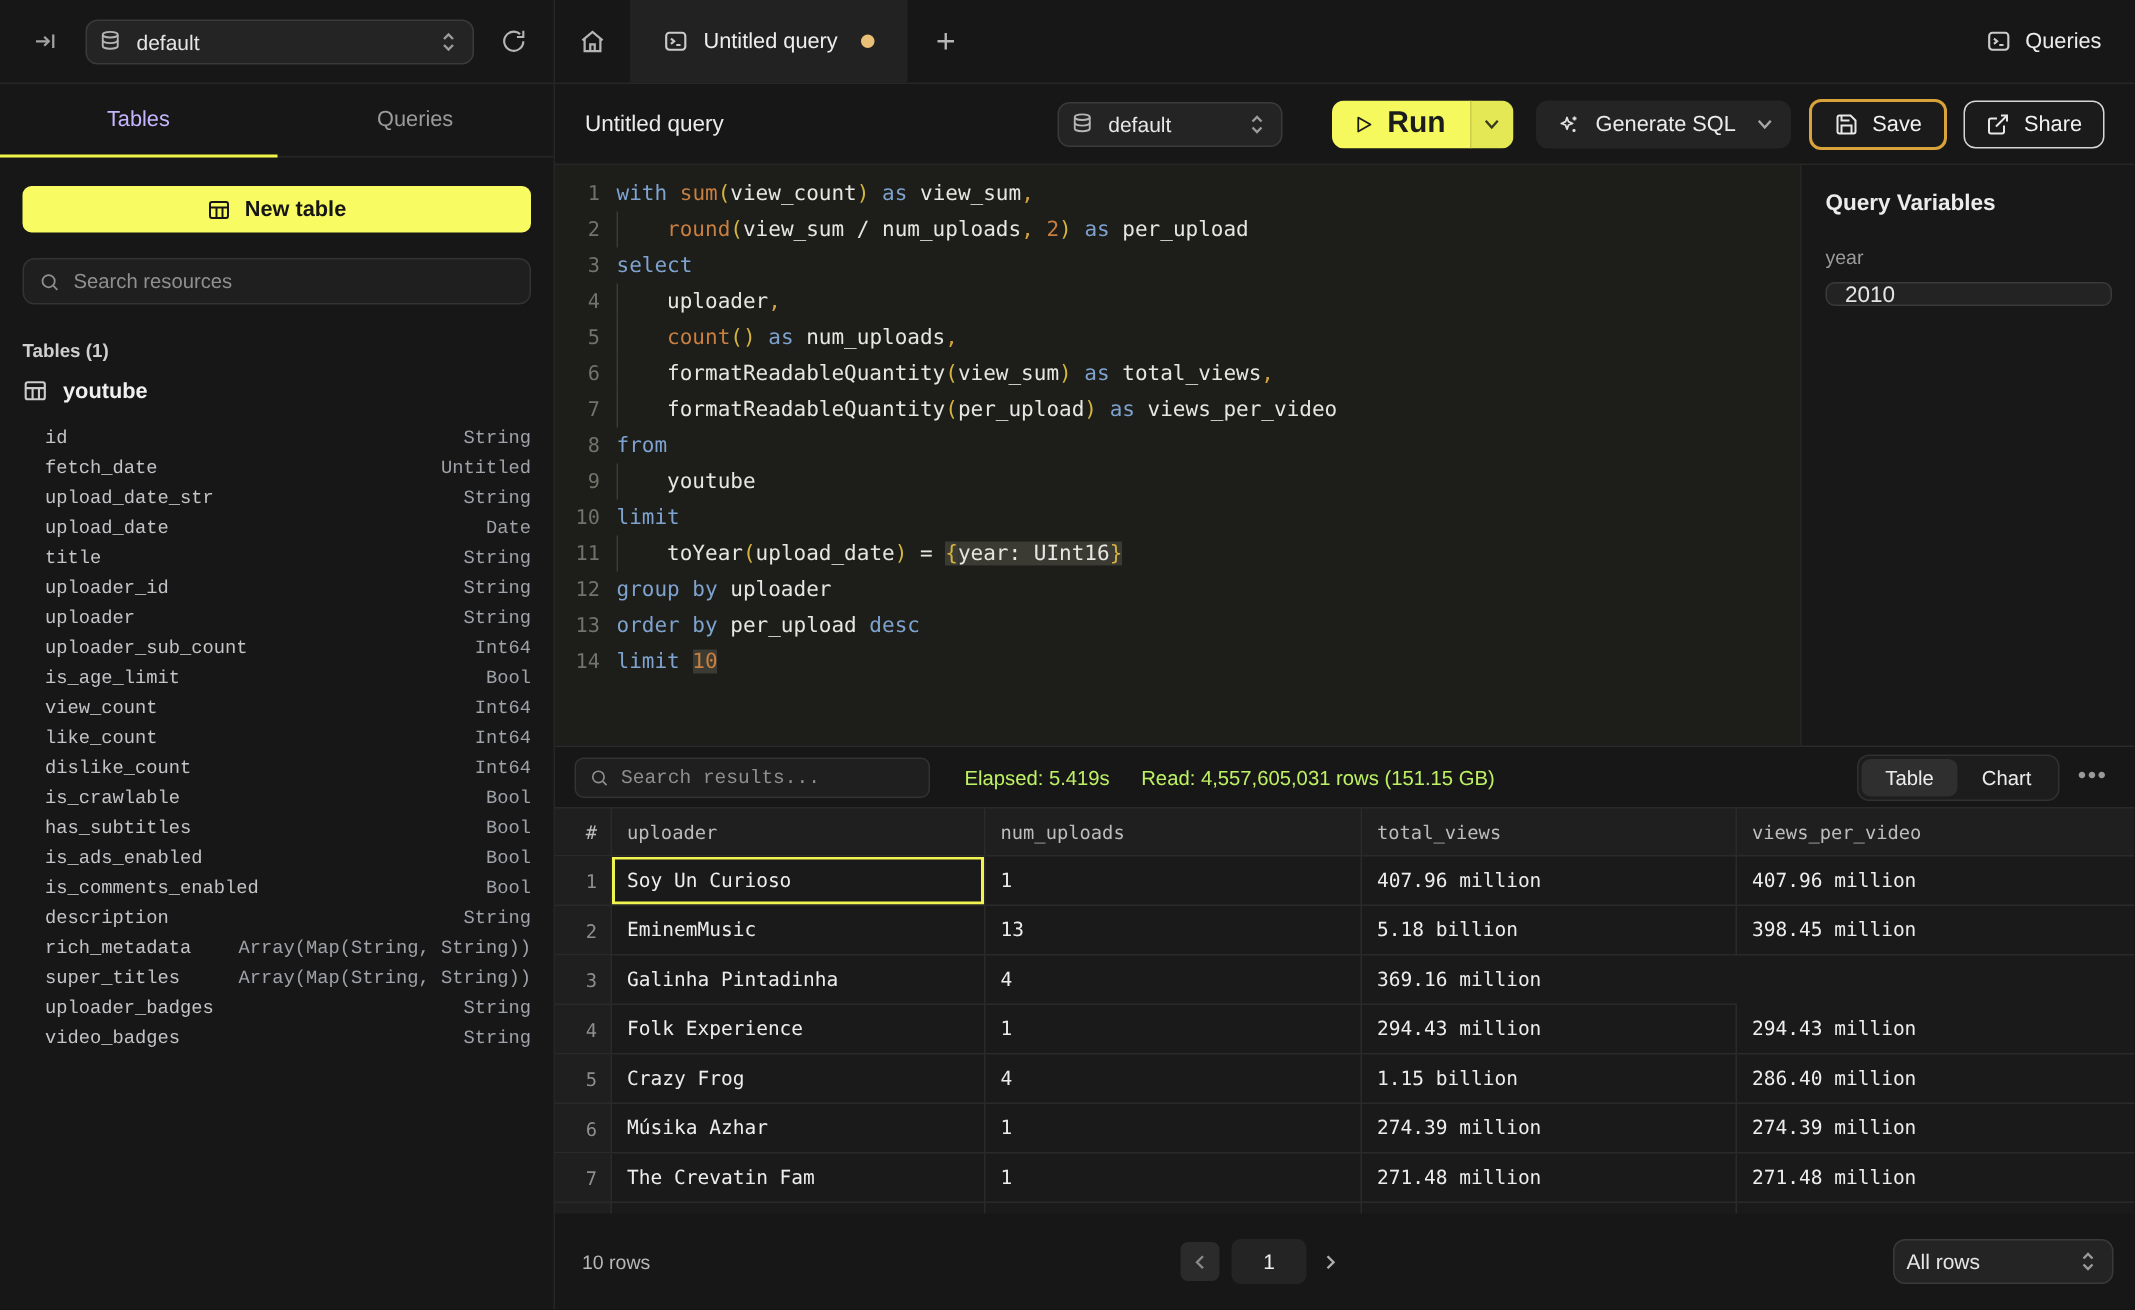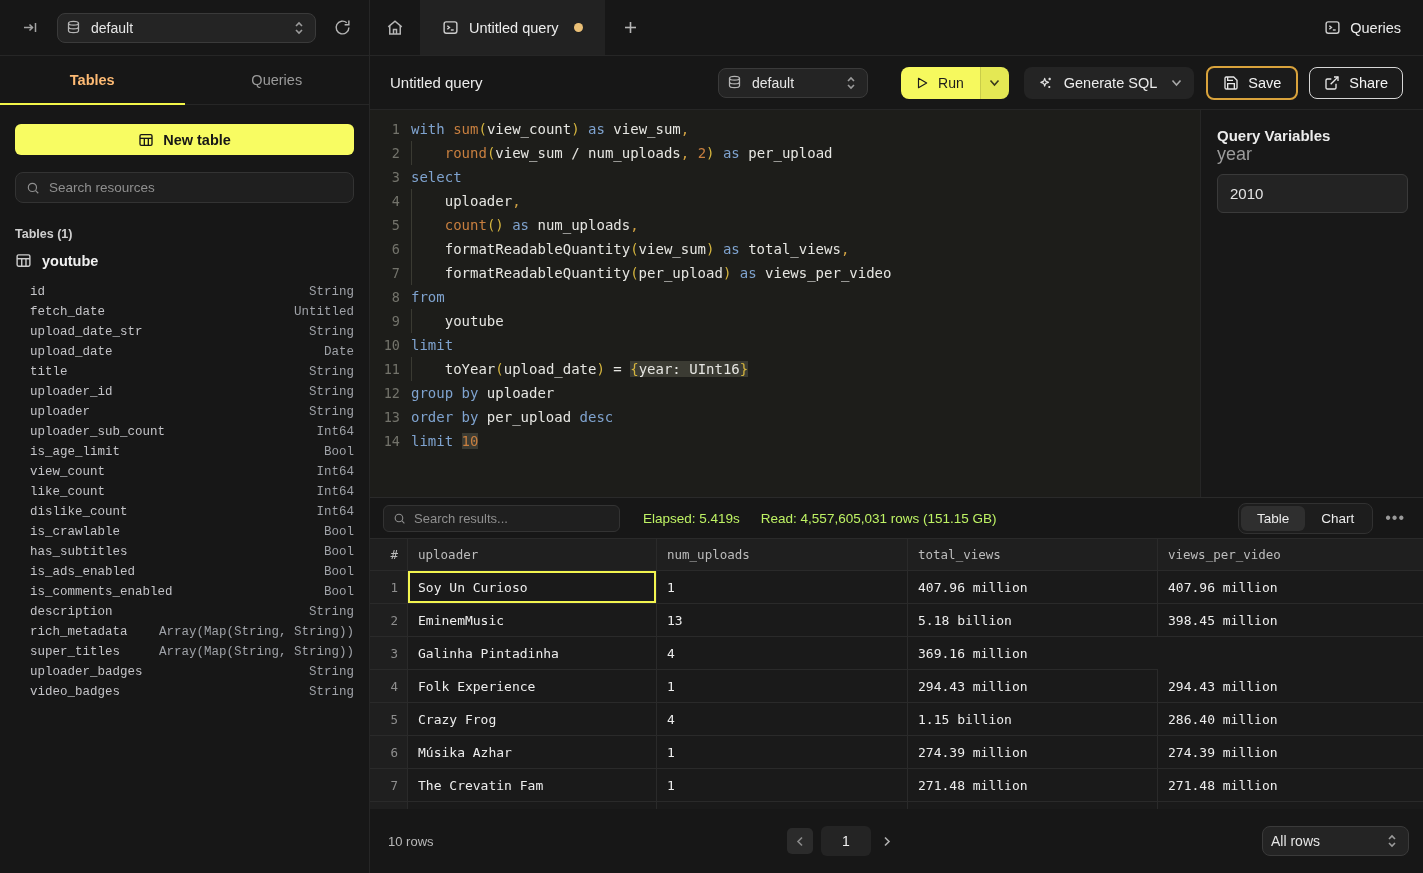--- a/index.html
+++ b/index.html
@@ -25,41 +25,41 @@
   .topbar-right { display:flex; align-items:center; padding-right:22px; }
   .queries-btn { display:flex; align-items:center; gap:9px; background:none; border:none; color:#ececec; font-size:14.5px; cursor:pointer; }
 
   
   .body { flex:1; display:flex; min-height:0; }
 
   
   .sidebar { width:370px; flex:none; border-right:1px solid #262626; background:#171717; display:flex; flex-direction:column; }
   .side-tabs { height:49px; display:flex; border-bottom:1px solid #262626; position:relative; flex:none; }
   .side-tab { flex:1; background:none; border:none; font-size:14.5px; color:#9a9a9a; cursor:pointer; }
-  .side-tab.active { color:#fdba74; font-weight:bold; }
+  .side-tab.active { color:#c4b5fd; font-weight:normal; }
   .side-tabs .underline { position:absolute; left:0; bottom:-1px; width:185px; height:2px; background:#f2f549; }
   .new-table-btn { margin:19px 15px 0 15px; height:31px; border:none; border-radius:6px; background:#f8fc62; color:#161616; font-size:14.5px; font-weight:bold; display:flex; align-items:center; justify-content:center; gap:9px; cursor:pointer; font-family:"Liberation Sans",sans-serif; }
   .side-search { margin:17px 15px 0 15px; height:31px; background:#1f1f1f; border:1px solid #333333; border-radius:8px; display:flex; align-items:center; gap:9px; padding:0 10px; color:#8f8f8f; }
   .side-search input { background:none; border:none; outline:none; color:#d8d8d8; font-size:13.5px; width:100%; font-family:"Liberation Sans",sans-serif; }
   .side-search input::placeholder { color:#8f8f8f; }
   .section-label { margin:24px 15px 0 15px; font-size:12.5px; color:#cfcfcf; font-weight:bold; }
   .table-row { margin:11px 15px 0 15px; display:flex; align-items:center; gap:10px; color:#f0f0f0; font-size:14.5px; font-weight:bold; cursor:pointer; }
   .table-row svg { color:#cccccc; }
   .schema-list { margin:13px 0 0 0; }
   .schema-row { display:flex; justify-content:space-between; align-items:center; height:20px; padding:0 15px 0 30px; font-family:Liberation Mono, monospace; font-size:12.5px; }
   .schema-row .col-name { color:#c4c4c8; }
   .schema-row .col-type { color:#9fa2a8; }
 
   
   .main { flex:1; display:flex; flex-direction:column; min-width:0; }
   .toolbar { height:54px; flex:none; display:flex; align-items:center; padding:0 20px; gap:0; border-bottom:1px solid #262626; background:#171717; }
   .toolbar .doc-title { font-size:15px; color:#ececec; }
   .toolbar .select-box { margin-left:auto; width:150px; }
   .run-group { display:flex; margin-left:33px; height:32px; border-radius:8px; overflow:hidden; }
-  .run-main { display:flex; align-items:center; gap:9px; background:#f6f95e; color:#1c1c1c; border:none; padding:0 16px 0 14px; font-size:14px; font-weight:normal; cursor:pointer; font-family:"Liberation Sans",sans-serif; }
+  .run-main { display:flex; align-items:center; gap:9px; background:#f6f95e; color:#1c1c1c; border:none; padding:0 16px 0 14px; font-size:20px; font-weight:bold; cursor:pointer; font-family:"Liberation Sans",sans-serif; }
   .run-caret { width:29px; background:#e4e854; border:none; border-left:1px solid #c9cd49; color:#3a3a1c; display:flex; align-items:center; justify-content:center; cursor:pointer; }
   .gen-btn { margin-left:15px; height:32px; display:flex; align-items:center; gap:10px; background:#242424; border:none; border-radius:8px; padding:0 12px 0 14px; color:#ececec; font-size:14.5px; cursor:pointer; font-family:"Liberation Sans",sans-serif; }
   .gen-btn .caret { color:#a8a8a8; margin-left:4px; }
   .save-btn { margin-left:12px; height:34px; display:flex; align-items:center; gap:9px; background:#1b1b1b; border:2px solid #d9a33c; border-radius:8px; padding:0 15px; color:#f2f2f2; font-size:14.5px; cursor:pointer; font-family:"Liberation Sans",sans-serif; }
   .share-btn { margin-left:11px; height:32px; display:flex; align-items:center; gap:9px; background:#1b1b1b; border:1px solid #d6d6d6; border-radius:8px; padding:0 14px; color:#f2f2f2; font-size:14.5px; cursor:pointer; font-family:"Liberation Sans",sans-serif; }
 
   
   .workspace { height:387px; flex:none; display:flex; min-width:0; }
   .editor { flex:1; background:#1d1d1a; padding-top:7px; overflow:hidden; font-family:"DejaVu Sans Mono", monospace; font-size:14px; }
   .code-line { display:flex; height:24px; line-height:24px; white-space:pre; }
@@ -68,28 +68,28 @@
   .code-line.ind .code::before { content:""; position:absolute; left:0; top:0; bottom:0; width:1px; background:#3a3a32; }
   .code .k { color:#7fa3cf; }
   .code .f { color:#c87f3f; }
   .code .p { color:#d4b43e; }
   .code .t { color:#e6e6e2; }
   .code .c { color:#d1a243; }
   .code .n { color:#c87f3f; }
   .code .hl { background:#3b3b33; }
   .variables-panel { width:223px; flex:none; border-left:1px solid #262626; background:#181818; padding:17px 15px 0 16px; }
   .variables-panel h2 { font-size:15px; font-weight:bold; color:#ececec; }
-  .var-label { font-size:18px; color:#9b9b9b; }
-  .var-input { margin-top:9px; width:100%; height:39px; background:#232323; border:1px solid #3a3a3a; border-radius:6px; color:#e4e4e4; font-size:15px; padding:0 12px; outline:none; font-family:"Liberation Sans",sans-serif; }
+  .var-label { margin-top:20px; font-size:13px; color:#9b9b9b; }
+  .var-input { margin-top:9px; width:100%; height:16px; background:#232323; border:1px solid #3a3a3a; border-radius:6px; color:#e4e4e4; font-size:15px; padding:0 12px; outline:none; font-family:"Liberation Sans",sans-serif; }
 
   
   .results { flex:1; display:flex; flex-direction:column; border-top:1px solid #2a2a2a; min-height:0; background:#171717; }
   .results-controls { height:40px; flex:none; display:flex; align-items:center; padding:0 18px 0 13px; gap:0; }
   .results-search { width:237px; height:27px; flex:none; background:#1f1f1f; border:1px solid #333333; border-radius:6px; display:flex; align-items:center; gap:8px; padding:0 9px; color:#8f8f8f; }
-  .results-search input { background:none; border:none; outline:none; color:#d8d8d8; font-size:13px; width:100%; font-family:Liberation Sans, sans-serif; }
+  .results-search input { background:none; border:none; outline:none; color:#d8d8d8; font-size:13px; width:100%; font-family:Liberation Mono, monospace; }
   .results-search input::placeholder { color:#8f8f8f; }
   .stat { font-size:13.5px; color:#bef264; }
   .stat.elapsed { margin-left:23px; }
   .stat.read { margin-left:21px; }
   .view-toggle { margin-left:auto; display:flex; align-items:center; background:#1d1d1d; border:1px solid #313131; border-radius:8px; height:31px; padding:2px; }
   .view-toggle button { border:none; background:none; color:#ececec; font-size:13.5px; height:100%; padding:0 16px; border-radius:6px; cursor:pointer; font-family:"Liberation Sans",sans-serif; }
   .view-toggle button.active { background:#2f2f2f; }
   .ellipsis-btn { margin-left:12px; background:none; border:none; color:#9a9a9a; font-size:16px; letter-spacing:1px; cursor:pointer; line-height:1; }
 
   .results-table { flex:none; font-family:"DejaVu Sans Mono", monospace; }

